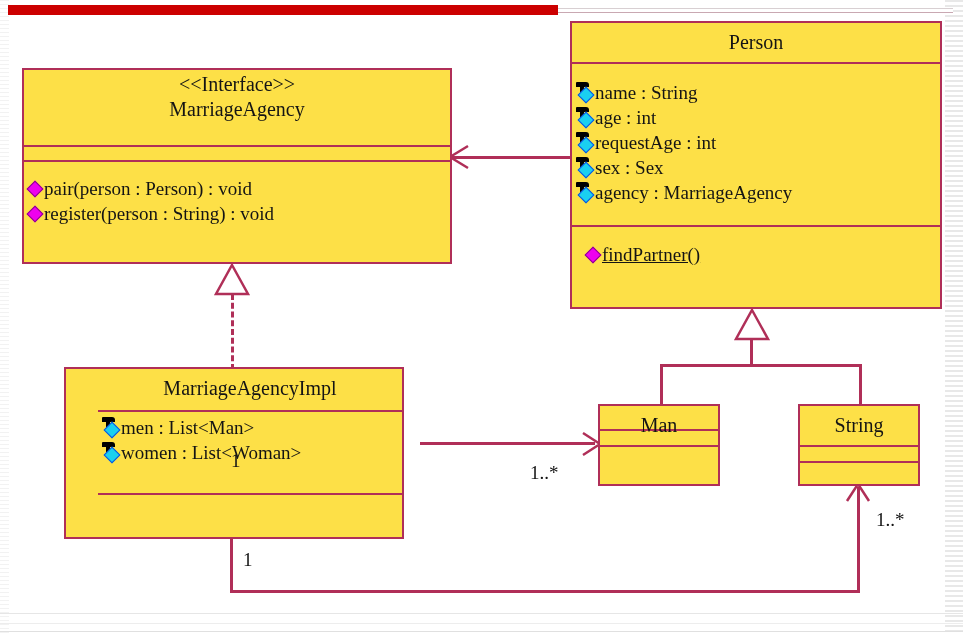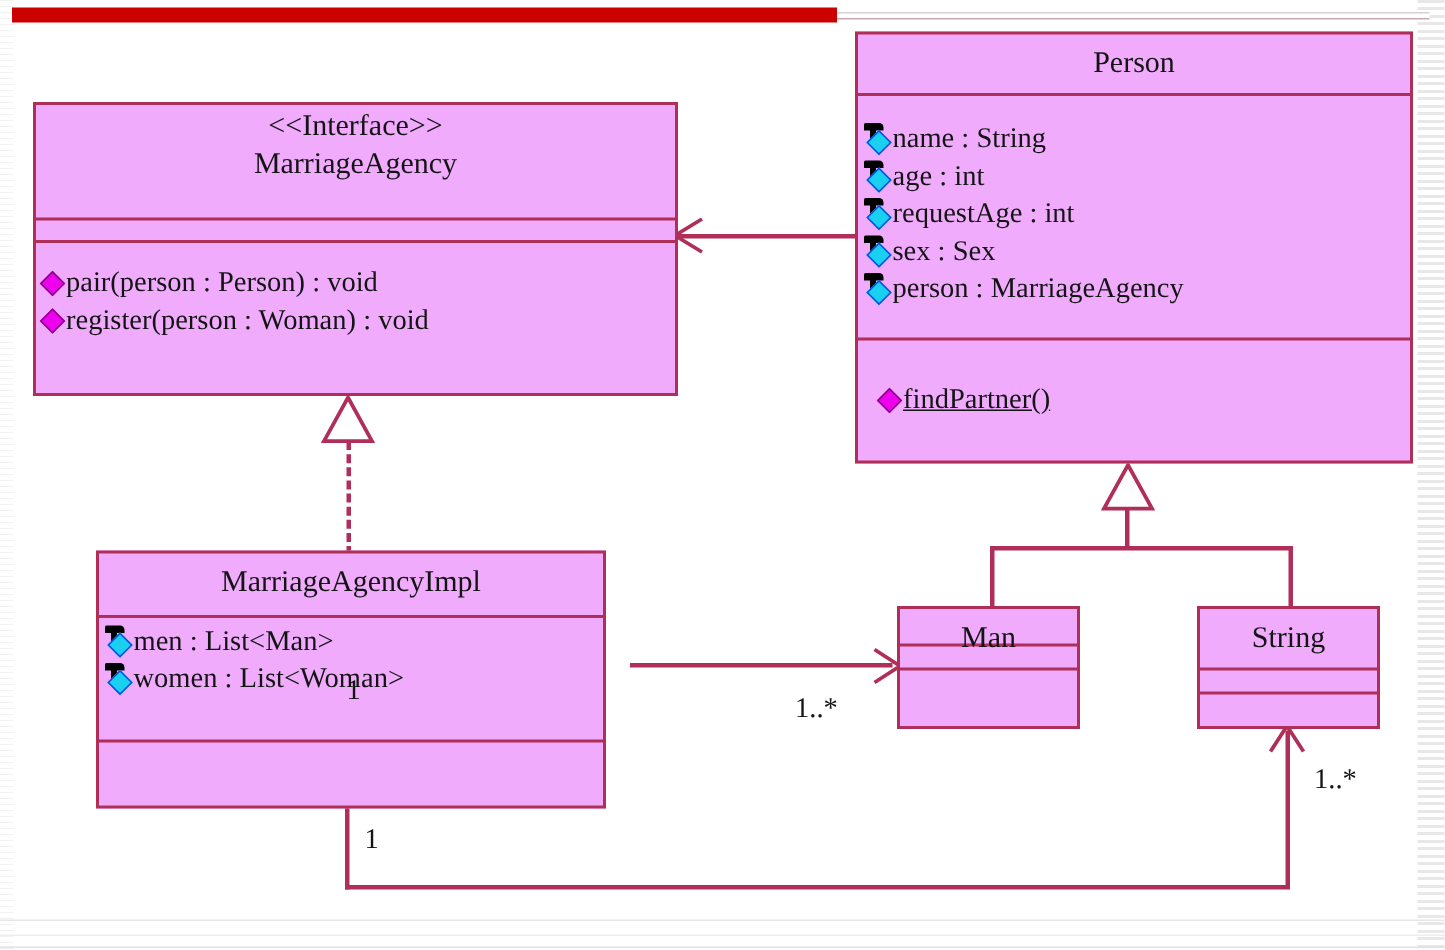--- a/index.html
+++ b/index.html
@@ -62,21 +62,21 @@
     background: #e6e6e6;
   }
   .bottom-rule.r1 { top: 613px; }
   .bottom-rule.r2 { top: 623px; background:#ededed; }
   .bottom-rule.r3 { top: 631px; background:#e0e0e0; }
 
   
   .uml-box {
     position: absolute;
     box-sizing: border-box;
-    background: #f0abfc;
+    background: #fde047;
     border: 2px solid #b02f58;
     z-index: 5;
   }
   .uml-compartment {
     box-sizing: border-box;
     border-bottom: 2px solid #b02f58;
     padding: 2px 0;
   }
   .uml-compartment.last { border-bottom: none; }
   .uml-name {
@@ -246,21 +246,21 @@
       <div class="member">
         <span class="icon-op">
             <span class="diamond"></span>
           </span>
         <span class="member-text">pair(person : Person) : void</span>
       </div>
       <div class="member">
         <span class="icon-op">
             <span class="diamond"></span>
           </span>
-        <span class="member-text">register(person : Woman) : void</span>
+        <span class="member-text">register(person : String) : void</span>
       </div>
     </div>
   </div>
 
   <div class="uml-box" style="left:570px; top:21px; width:372px; height:288px;">
     <div class="uml-compartment" style="height:41px;">
       <div class="uml-name" style="padding-top:5px;">Person</div>
     </div>
     <div class="uml-compartment" style="height:163px; padding-top:16px;">
       <div class="member">
@@ -294,34 +294,34 @@
             <span class="diamond"></span>
         </span>
         <span class="member-text">sex : Sex</span>
       </div>
       <div class="member">
         <span class="icon-attr">
           <span class="tshape"></span>
             <span class="tstem"></span>
             <span class="diamond"></span>
         </span>
-        <span class="member-text">person : MarriageAgency</span>
-      </div>
-    </div>
-    <div class="uml-compartment last" style="height:80px; padding-top:27px;">
+        <span class="member-text">agency : MarriageAgency</span>
+      </div>
+    </div>
+    <div class="uml-compartment last" style="height:80px; padding-top:15px;">
       <div class="member" style="padding-left:13px;">
         <span class="icon-op">
             <span class="diamond"></span>
           </span>
         <span class="member-text underline">findPartner()</span>
       </div>
     </div>
   </div>
 
-  <div class="uml-box" style="left:64px; top:367px; width:340px; height:172px;">
+  <div class="uml-box" style="left:64px; top:367px; width:340px; height:172px;padding-left:32px;">
     <div class="uml-compartment" style="height:43px;">
       <div class="uml-name" style="padding-top:5px;">MarriageAgencyImpl</div>
     </div>
     <div class="uml-compartment" style="height:83px; padding-top:3px;">
       <div class="member">
         <span class="icon-attr">
           <span class="tshape"></span>
             <span class="tstem"></span>
             <span class="diamond"></span>
         </span>

